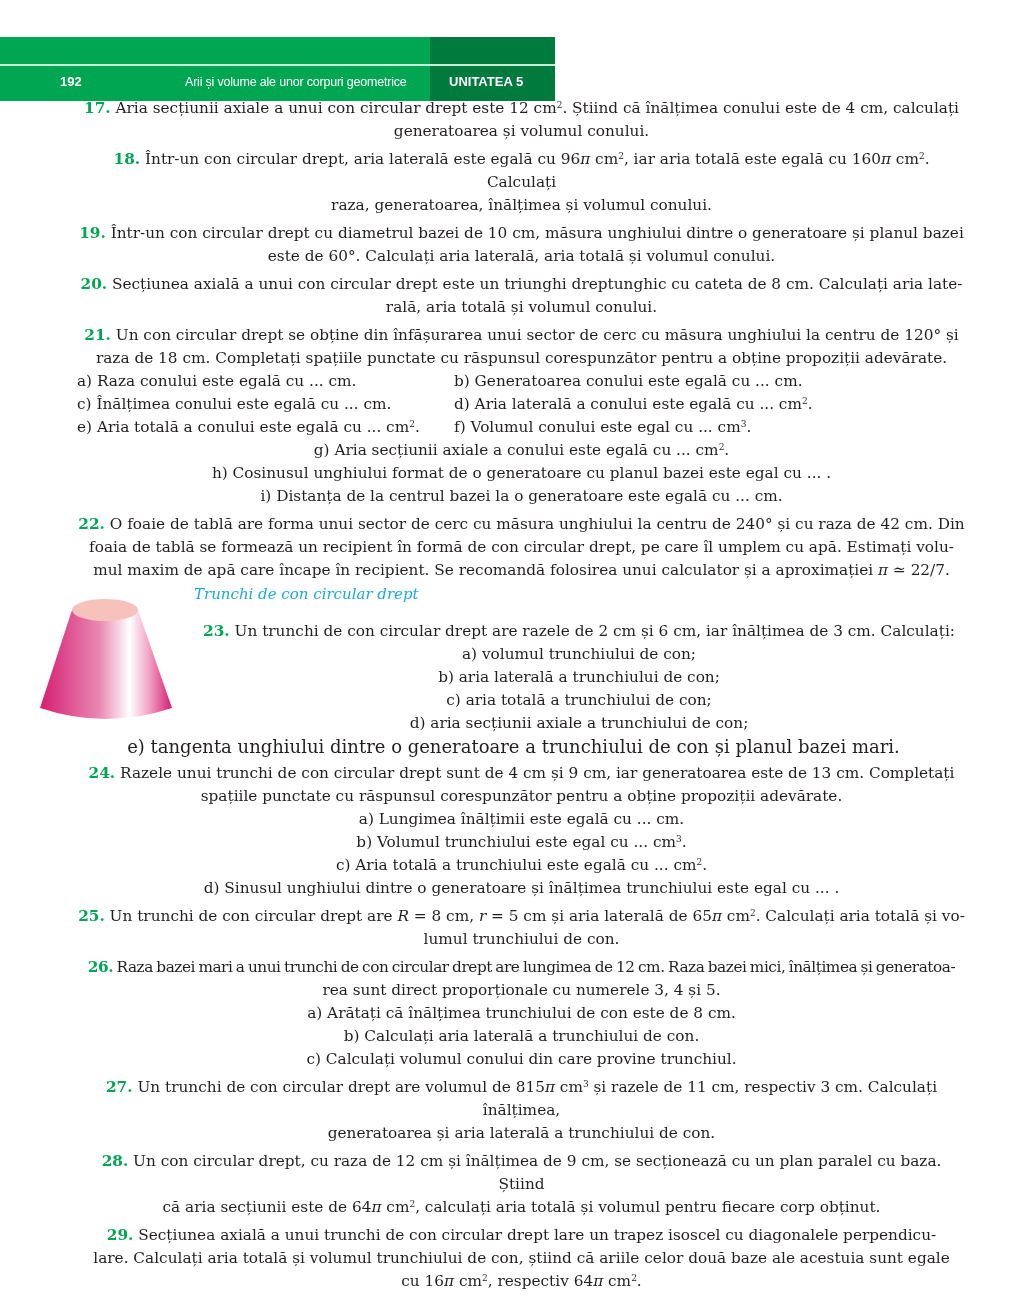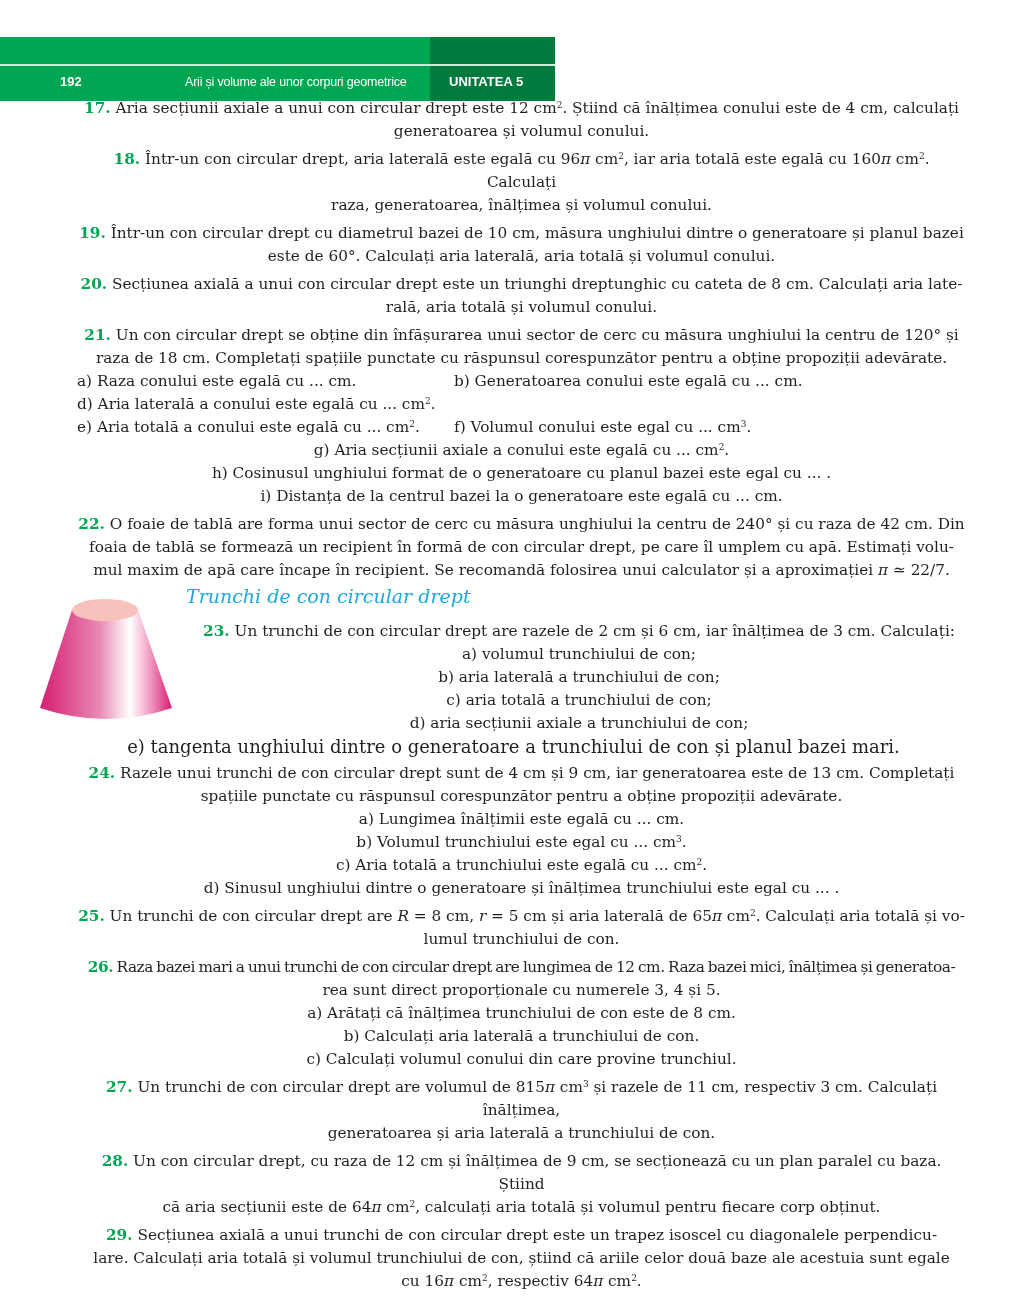--- a/index.html
+++ b/index.html
@@ -19,22 +19,22 @@
   .ex { margin: 0 0 5px 16px; text-align: justify; }
   .num { color: #00a651; font-weight: bold; }
   .line { display: block; text-align: center; }
   .two-col { display: flex; }
   .two-col .c1 { width: 377px; }
   .two-col .c2 { flex: 1; }
   sup { font-size: 9px; vertical-align: 5px; line-height: 0; }
   .pi { font-style: italic; }
   .var { font-style: italic; }
 
-  .section-title { position: absolute; left: 186px; top: 585px; font-style: italic;
-         color: #1ba9dc; font-size: 19px; }
+  .section-title { position: absolute; left: 194px; top: 585px; font-style: italic;
+         color: #1ba9dc; font-size: 15px; }
   .cone { position: absolute; left: 34px; top: 590px; width: 140px; height: 140px; }
 
   .ex23 { position: absolute; left: 194px; top: 620px; width: 770px; font-size: 15.3px; line-height: 23px; }
   .ex23-tail { position: absolute; left: 61px; top: 735px; width: 905px; font-size: 18px; line-height: 23px; }
   .rest { position: absolute; left: 61px; top: 762px; width: 905px; font-size: 15.3px; line-height: 23px; }
   .condensed { letter-spacing: -0.45px; word-spacing: -1px; }
 </style>
 </head>
 <body>
 
@@ -64,20 +64,21 @@
     <span class="line">rală, aria totală și volumul conului.</span>
   </div>
   <div class="ex">
     <span class="line"><span class="num">21.</span><span> Un con circular drept se obține din înfășurarea unui sector de cerc cu măsura unghiului la centru de 120° și</span></span>
     <span class="line">raza de 18 cm. Completați spațiile punctate cu răspunsul corespunzător pentru a obține propoziții adevărate.</span>
     <div class="two-col">
       <span class="c1">a) Raza conului este egală cu ... cm.</span>
       <span class="c2">b) Generatoarea conului este egală cu ... cm.</span>
     </div>
     <div class="two-col">
+      <span class="c1">c) Înălțimea conului este egală cu ... cm.</span>
       <span class="c2"><span>d) Aria laterală a conului este egală cu  ... cm</span><sup>2</sup>.</span>
     </div>
     <div class="two-col">
       <span class="c1"><span>e) Aria totală a conului este egală cu ... cm</span><sup>2</sup>.</span>
       <span class="c2"><span>f) Volumul conului este egal cu ... cm</span><sup>3</sup>.</span>
     </div>
     <span class="line"><span>g) Aria secțiunii axiale a conului este egală cu ... cm</span><sup>2</sup>.</span>
     <span class="line">h) Cosinusul unghiului format de o generatoare cu planul bazei este egal cu ... .</span>
     <span class="line">i) Distanța de la centrul bazei la o generatoare este egală cu ... cm.</span>
   </div>
@@ -137,17 +138,17 @@
   </div>
   <div class="ex">
     <span class="line"><span class="num">27.</span><span> Un trunchi de con circular drept are volumul de 815</span><span class="pi">π</span><span> cm</span><sup>3</sup><span> și razele de 11 cm, respectiv 3 cm. Calculați înălțimea,</span></span>
     <span class="line">generatoarea și aria laterală a trunchiului de con.</span>
   </div>
   <div class="ex">
     <span class="line"><span class="num">28.</span><span> Un con circular drept, cu raza de 12 cm și înălțimea de 9 cm, se secționează cu un plan paralel cu baza. Știind</span></span>
     <span class="line"><span>că aria secțiunii este de 64</span><span class="pi">π</span><span> cm</span><sup>2</sup><span>, calculați aria totală și volumul pentru fiecare corp obținut.</span></span>
   </div>
   <div class="ex">
-    <span class="line"><span class="num">29.</span><span> Secțiunea axială a unui trunchi de con circular drept este un trapez isoscel cu diagonalele perpendicu-</span></span>
+    <span class="line"><span class="num">29.</span><span> Secțiunea axială a unui trunchi de con circular drept lare un trapez isoscel cu diagonalele perpendicu-</span></span>
     <span class="line">lare. Calculați aria totală și volumul trunchiului de con, știind că ariile celor două baze ale acestuia sunt egale</span>
     <span class="line"><span>cu 16</span><span class="pi">π</span><span> cm</span><sup>2</sup><span>, respectiv 64</span><span class="pi">π</span><span> cm</span><sup>2</sup><span>.</span></span>
   </div>
 </div>
 
 </body></html>

